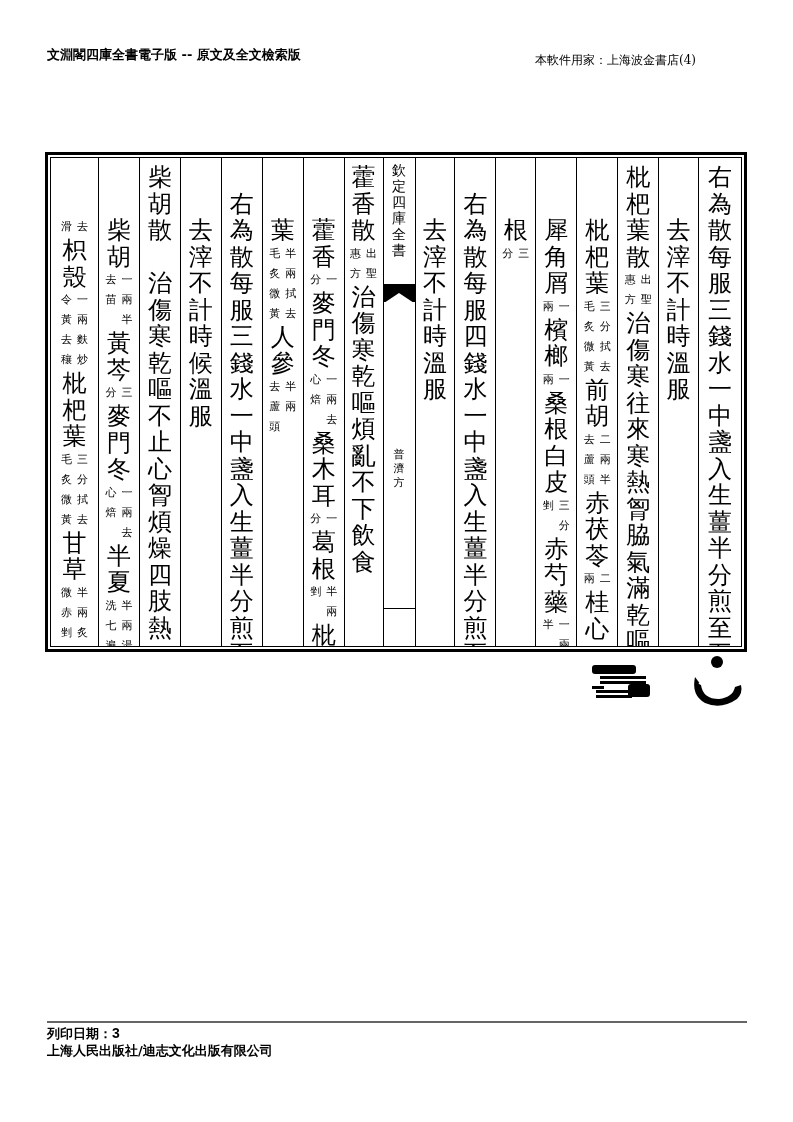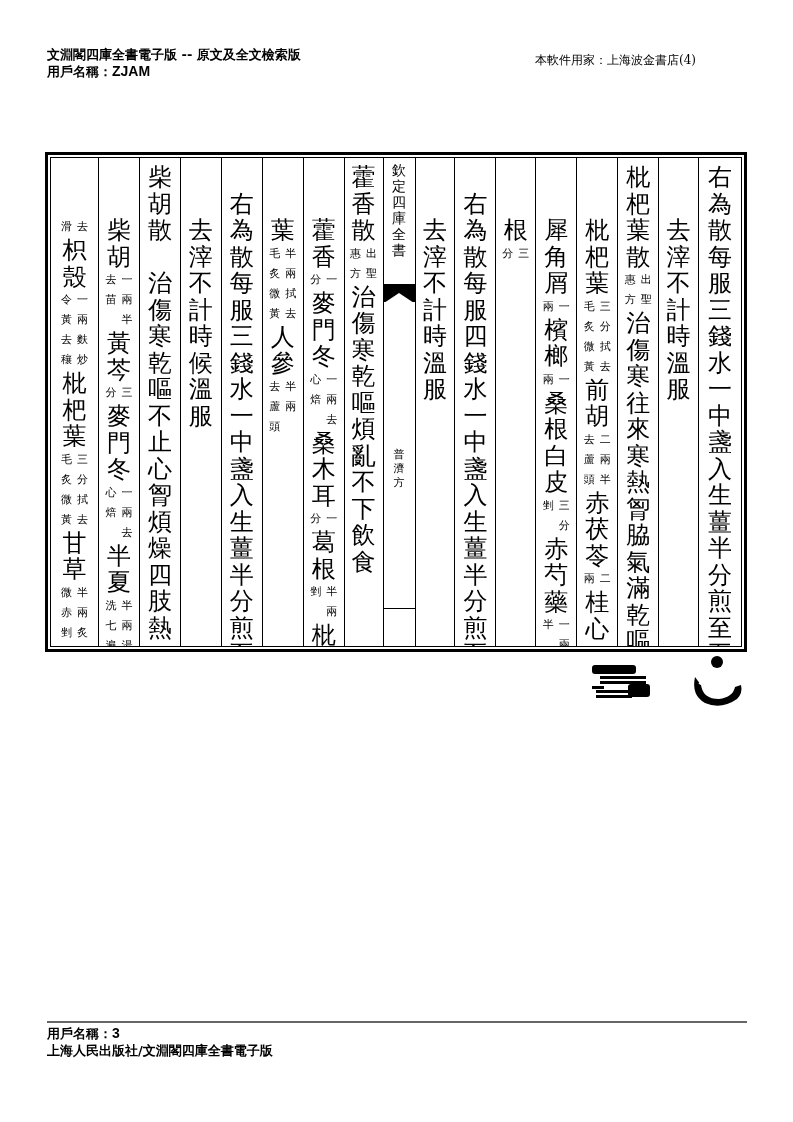--- a/index.html
+++ b/index.html
@@ -1,19 +1,19 @@
 <!DOCTYPE html>
 <html><head>
 <meta charset="utf-8">
 <style>
   html, body { margin: 0; padding: 0; background: #ffffff; }
   body { width: 793px; height: 1122px; position: relative; overflow: hidden; font-family: "DejaVu Serif", serif; color: #000; }
 
   .hdr-left { position: absolute; left: 47px; top: 47px; font-family: "DejaVu Sans", sans-serif; font-weight: bold; font-size: 13px; line-height: 16px; }
-  .hdr-left .row { white-space: nowrap; }
+  .hdr-left .row { white-space: nowrap; text-align: center; }
   .hdr-left .user { font-family: "Liberation Sans", sans-serif; font-weight: bold; font-size: 14px; }
   .hdr-right { position: absolute; left: 535px; top: 49px; font-family: "DejaVu Serif", serif; font-size: 12px; line-height: 22px; }
   .hdr-right .row { white-space: nowrap; }
 
   .frame { position: absolute; left: 45px; top: 152px; width: 702px; height: 500px; border: 3px solid #000; box-sizing: border-box; }
   .frame-inner { position: absolute; left: 2px; top: 2px; right: 2px; bottom: 2px; border: 1px solid #000; }
   .cols { position: absolute; left: 0; top: 0; right: 0; bottom: 0; display: flex; flex-direction: row-reverse; }
   .col { position: relative; border-left: 1px solid #000; box-sizing: border-box; height: 100%; overflow: hidden; }
   .col:last-child { border-left: none; }
   .col-text { position: absolute; left: 0; right: 0; top: 6px; display: flex; flex-direction: column; align-items: center; }
@@ -37,21 +37,20 @@
 
   .footer-rule { position: absolute; left: 47px; top: 1021px; width: 700px; border-top: 2px solid #666; }
   .footer { position: absolute; left: 47px; top: 1025px; font-family: "DejaVu Sans", sans-serif; font-weight: bold; font-size: 13px; line-height: 17px; }
   .footer .v { font-family: "Liberation Sans", sans-serif; font-weight: bold; font-size: 14px; }
 </style>
 </head>
 <body>
 
 <div class="hdr-left">
   <div class="row">文淵閣四庫全書電子版 -- 原文及全文檢索版</div>
-  <div class="row"><span>用戶名稱：</span><span class="user">ZJAM</span></div>
 </div>
 
 <div class="hdr-right">
   <div class="row">本軟件用家：上海波金書店(4)</div>
 </div>
 
 <div class="frame">
   <div class="frame-inner">
     <div class="cols" id="cols">
         <div class="col" style="width: 43px;">
@@ -607,15 +606,15 @@
   </div>
   <svg class="logo2" viewBox="0 0 60 55">
     <circle cx="30" cy="7" r="6" fill="#000"></circle>
     <path d="M8 22 Q4 40 18 48 Q34 55 50 44 Q56 38 54 30 L48 32 Q46 42 32 44 Q16 44 14 30 Z" fill="#000"></path>
     <path d="M12 28 Q26 36 44 30" stroke="#fff" stroke-width="2" fill="none"></path>
   </svg>
 </div>
 
 <div class="footer-rule"></div>
 <div class="footer">
-  <div><span>用戶名稱：</span><span class="v">3</span></div>
-  <div>上海人民出版社/文淵閣四庫全書電子版</div>
+  <div><span>列印日期：</span><span class="v">3</span></div>
+  <div>上海人民出版社/迪志文化出版有限公司</div>
 </div>
 
 </body></html>

